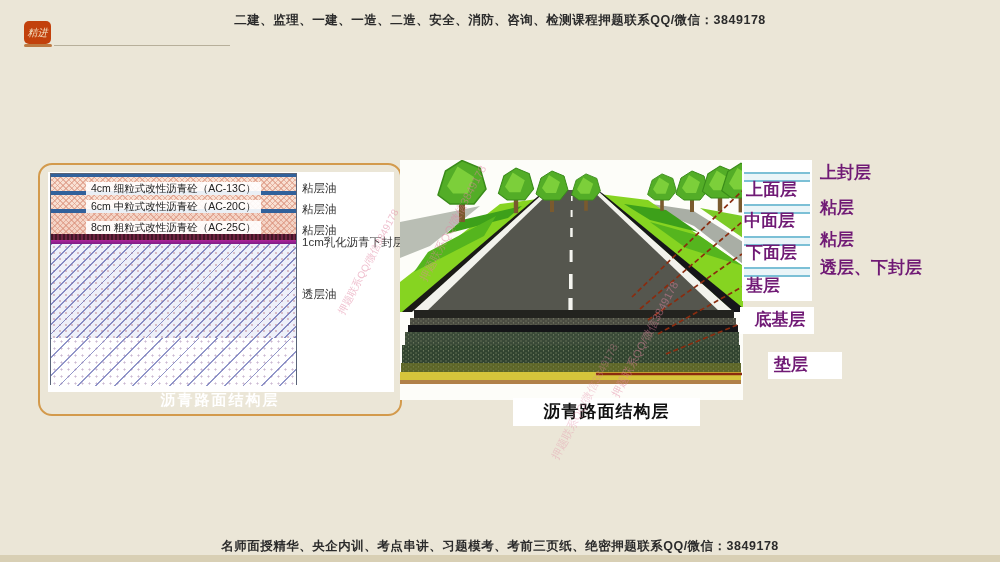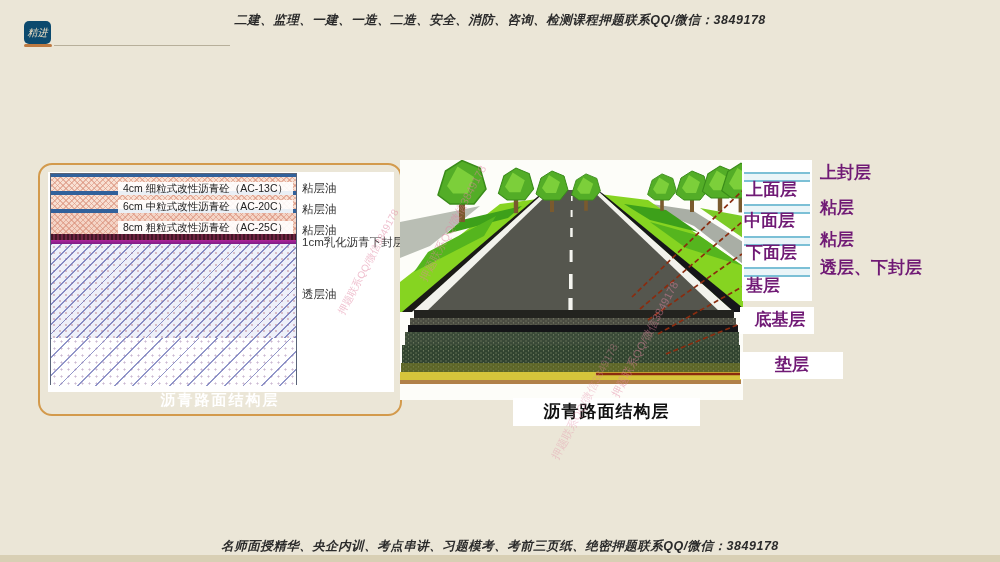--- a/index.html
+++ b/index.html
@@ -1,25 +1,25 @@
 <!DOCTYPE html>
 <html><head>
 <meta charset="utf-8">
 <style>
   html,body{margin:0;padding:0;}
   body{width:1000px;height:562px;position:relative;overflow:hidden;
        background:#ebe6d7;font-family:"Liberation Sans","DejaVu Sans",sans-serif;}
   .abs{position:absolute;}
 
   
-  .banner{width:1000px;text-align:center;font-size:12.5px;font-weight:700;color:#2b2b2b;letter-spacing:.5px;font-style:italic;}
+  .banner{width:1000px;text-align:center;font-size:12.5px;font-weight:700;color:#2b2b2b;letter-spacing:.5px;}
   .bottom-strip{left:0;top:555px;width:1000px;height:7px;background:#d8cfb4;}
 
   
-  .badge{left:24px;top:21px;width:27px;height:23px;background:#0c4a6e;border-radius:5px;
+  .badge{left:24px;top:21px;width:27px;height:23px;background:#c2410c;border-radius:5px;
          color:#f5e4c6;font-size:10px;line-height:23px;text-align:center;font-style:italic;}
   .badge-bar{left:24px;top:44px;width:28px;height:3px;background:#bd7a42;border-radius:2px;}
   .badge-line{left:54px;top:45px;width:176px;height:1px;background:#b7af9a;}
 
   
   .diagram-box{left:38px;top:163px;width:360px;height:249px;border:2px solid #d39a4c;border-radius:14px;}
   .diagram-white{left:8px;top:7px;width:346px;height:220px;background:#ffffff;}
   .stack{left:10px;top:8px;width:247px;height:212px;border:1px solid #5a6478;box-sizing:border-box;background:#fff;}
   .row{position:absolute;left:0;width:100%;}
   .blue-div{background:#31619b;}
@@ -31,21 +31,21 @@
       background-image:repeating-linear-gradient(90deg,rgba(0,0,0,.4) 0 2px,transparent 2px 4px);}
   .magenta{background:linear-gradient(180deg,#b0269a,#7d1b86);}
   .l30{background-color:#eef0f9;
       background-image:repeating-linear-gradient(135deg,rgba(108,113,182,.8) 0 1.3px,transparent 1.3px 7px),
                        radial-gradient(circle,rgba(194,148,162,.55) .8px,transparent 1.3px);
       background-size:auto,6px 6px;}
   .l20{background-color:#ffffff;
       background-image:repeating-linear-gradient(135deg,rgba(118,124,188,.8) 0 1.3px,transparent 1.3px 13px),
                        radial-gradient(circle,rgba(168,138,180,.6) .8px,transparent 1.3px);
       background-size:auto,7px 7px;}
-  .row-label{position:absolute;left:0;width:100%;text-align:center;padding-left:32px;}
+  .row-label{position:absolute;left:0;width:100%;text-align:center;}
   .chip{display:inline-block;background:rgba(255,255,255,.9);padding:0 5px;font-size:10.5px;color:#222;line-height:13px;white-space:nowrap;}
   .anno{position:absolute;left:262px;font-size:11.5px;color:#333;white-space:nowrap;line-height:12px;}
   .diagram-caption{left:0;top:226px;width:100%;text-align:center;color:#ffffff;font-weight:700;font-size:15px;letter-spacing:2px;}
 
   
   .white-col{left:742px;top:160px;width:70px;height:141px;background:#ffffff;}
   .white-box{width:74px;height:27px;background:#ffffff;}
   .teal{left:744px;width:66px;height:6px;border-top:2px solid #7cc0d6;border-bottom:2px solid #7cc0d6;background:#eaf5f8;}
   .lyr-label{font-size:17px;font-weight:700;color:#701a75;white-space:nowrap;line-height:18px;}
   .road-caption{left:513px;top:398px;width:187px;height:28px;background:#ffffff;text-align:center;
@@ -189,21 +189,21 @@
 <div class="abs teal" style="top:267px;"></div>
 
 <div class="abs lyr-label" style="left:746px;top:181px;">上面层</div>
 <div class="abs lyr-label" style="left:744px;top:212px;">中面层</div>
 <div class="abs lyr-label" style="left:746px;top:244px;">下面层</div>
 <div class="abs lyr-label" style="left:746px;top:277px;">基层</div>
 
 <div class="abs white-box" style="left:740px;top:307px;">
   <div class="lyr-label" style="margin:4px 0 0 6px;text-align:center;">底基层</div>
 </div>
-<div class="abs white-box" style="left:740px;top:352px;padding-left:29px;">
+<div class="abs white-box" style="left:768px;top:352px;">
   <div class="lyr-label" style="margin:4px 0 0 6px;">垫层</div>
 </div>
 
 <div class="abs lyr-label" style="left:820px;top:164px;">上封层</div>
 <div class="abs lyr-label" style="left:820px;top:199px;">粘层</div>
 <div class="abs lyr-label" style="left:820px;top:231px;">粘层</div>
 <div class="abs lyr-label" style="left:820px;top:259px;text-align:center;">透层、下封层</div>
 
 <div class="abs banner" style="left:0;top:538px;">名师面授精华、央企内训、考点串讲、习题模考、考前三页纸、绝密押题联系QQ/微信：3849178</div>
 <div class="abs bottom-strip"></div>

